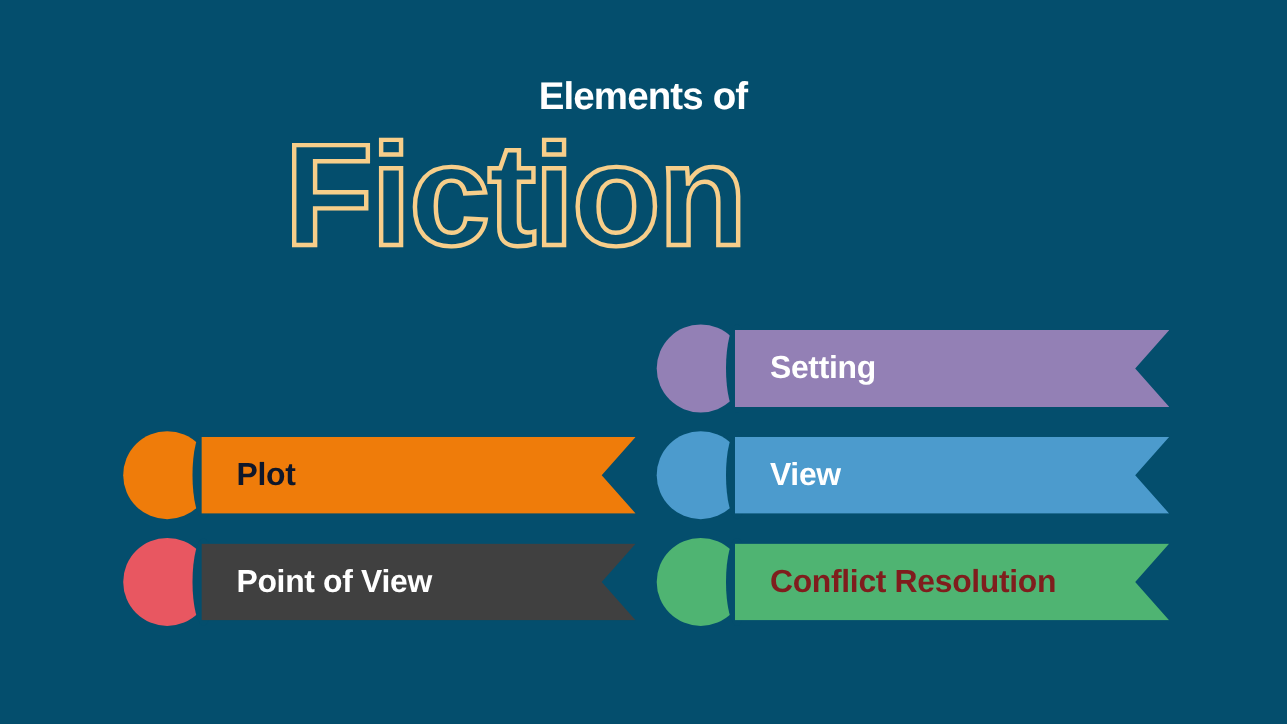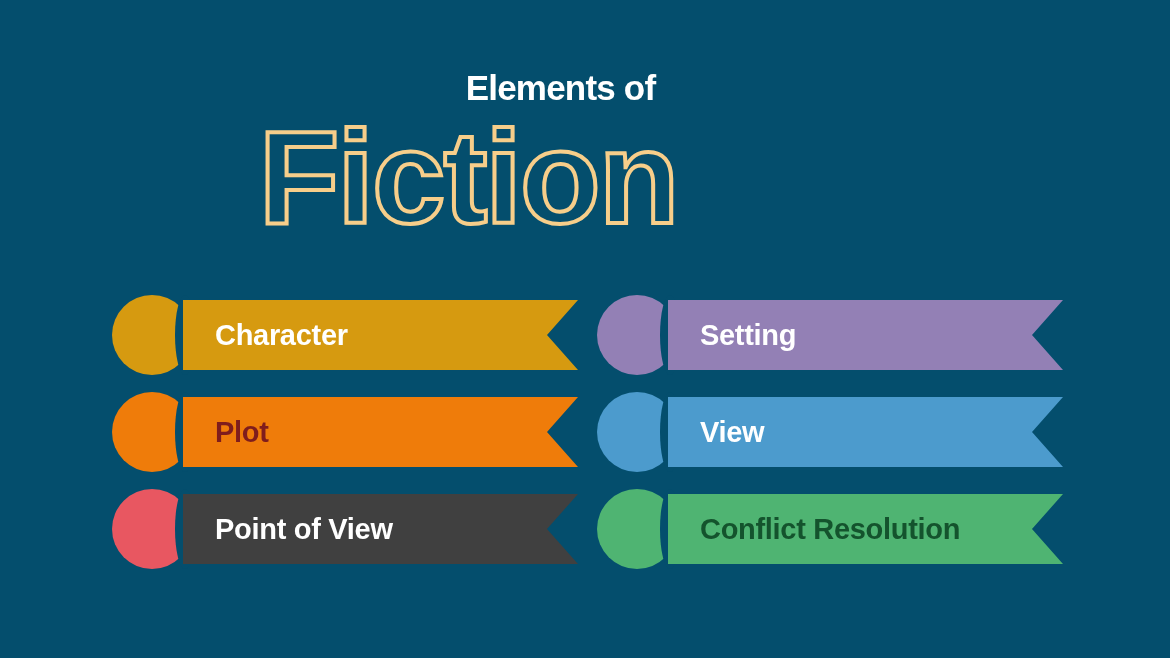--- a/index.html
+++ b/index.html
@@ -38,20 +38,21 @@
     top: 70px;
     width: 1121px;
     text-align: center;
     font-family: "Liberation Sans", sans-serif;
     font-size: 35px;
     font-weight: bold;
     letter-spacing: -0.8px;
     color: #ffffff;
     line-height: 1;
     white-space: nowrap;
+    padding-left: 24px;
   }
 
   .title-main {
     position: absolute;
     left: 0;
     top: 112px;
     width: 936px;
     text-align: center;
     font-family: "Liberation Sans", sans-serif;
     font-size: 132px;
@@ -138,33 +139,26 @@
 
 <div class="poster" style="background: rgb(4, 78, 109);">
 
   <div class="title-block">
     <div class="title-eyebrow" style="color: rgb(255, 255, 255);">Elements of</div>
     <div class="title-main" style="-webkit-text-stroke-color: rgb(247, 206, 138);">Fiction</div>
   </div>
 
   <div class="banner-grid">
 
-    <div class="banner-row col-1 r-1">
-      <div class="banner-knob" style="background: rgb(214, 154, 16);"></div>
-      <div class="banner-gap" style="background: rgb(4, 78, 109);"></div>
-      <div class="banner-body" style="background: rgb(214, 154, 16);">
-        <span class="banner-label" style="color: rgb(255, 255, 255);">Character</span>
-      </div>
-    </div>
 
     <div class="banner-row col-1 r-2">
       <div class="banner-knob" style="background: rgb(239, 124, 10);"></div>
       <div class="banner-gap" style="background: rgb(4, 78, 109);"></div>
       <div class="banner-body" style="background: rgb(239, 124, 10);">
-        <span class="banner-label" style="color: #7f1d1d;">Plot</span>
+        <span class="banner-label" style="color: #0f172a;">Plot</span>
       </div>
     </div>
 
     <div class="banner-row col-1 r-3">
       <div class="banner-knob" style="background: rgb(232, 87, 97);"></div>
       <div class="banner-gap" style="background: rgb(4, 78, 109);"></div>
       <div class="banner-body" style="background: #404040;">
         <span class="banner-label" style="color: rgb(255, 255, 255);">Point of View</span>
       </div>
     </div>
@@ -182,18 +176,18 @@
       <div class="banner-gap" style="background: rgb(4, 78, 109);"></div>
       <div class="banner-body" style="background: rgb(76, 155, 205);">
         <span class="banner-label" style="color: rgb(255, 255, 255);">View</span>
       </div>
     </div>
 
     <div class="banner-row col-2 r-3">
       <div class="banner-knob" style="background: rgb(79, 180, 114);"></div>
       <div class="banner-gap" style="background: rgb(4, 78, 109);"></div>
       <div class="banner-body" style="background: rgb(79, 180, 114);">
-        <span class="banner-label" style="color: #14532d;">Conflict Resolution</span>
+        <span class="banner-label" style="color: #7f1d1d;">Conflict Resolution</span>
       </div>
     </div>
 
   </div>
 </div>
 
 </body></html>

